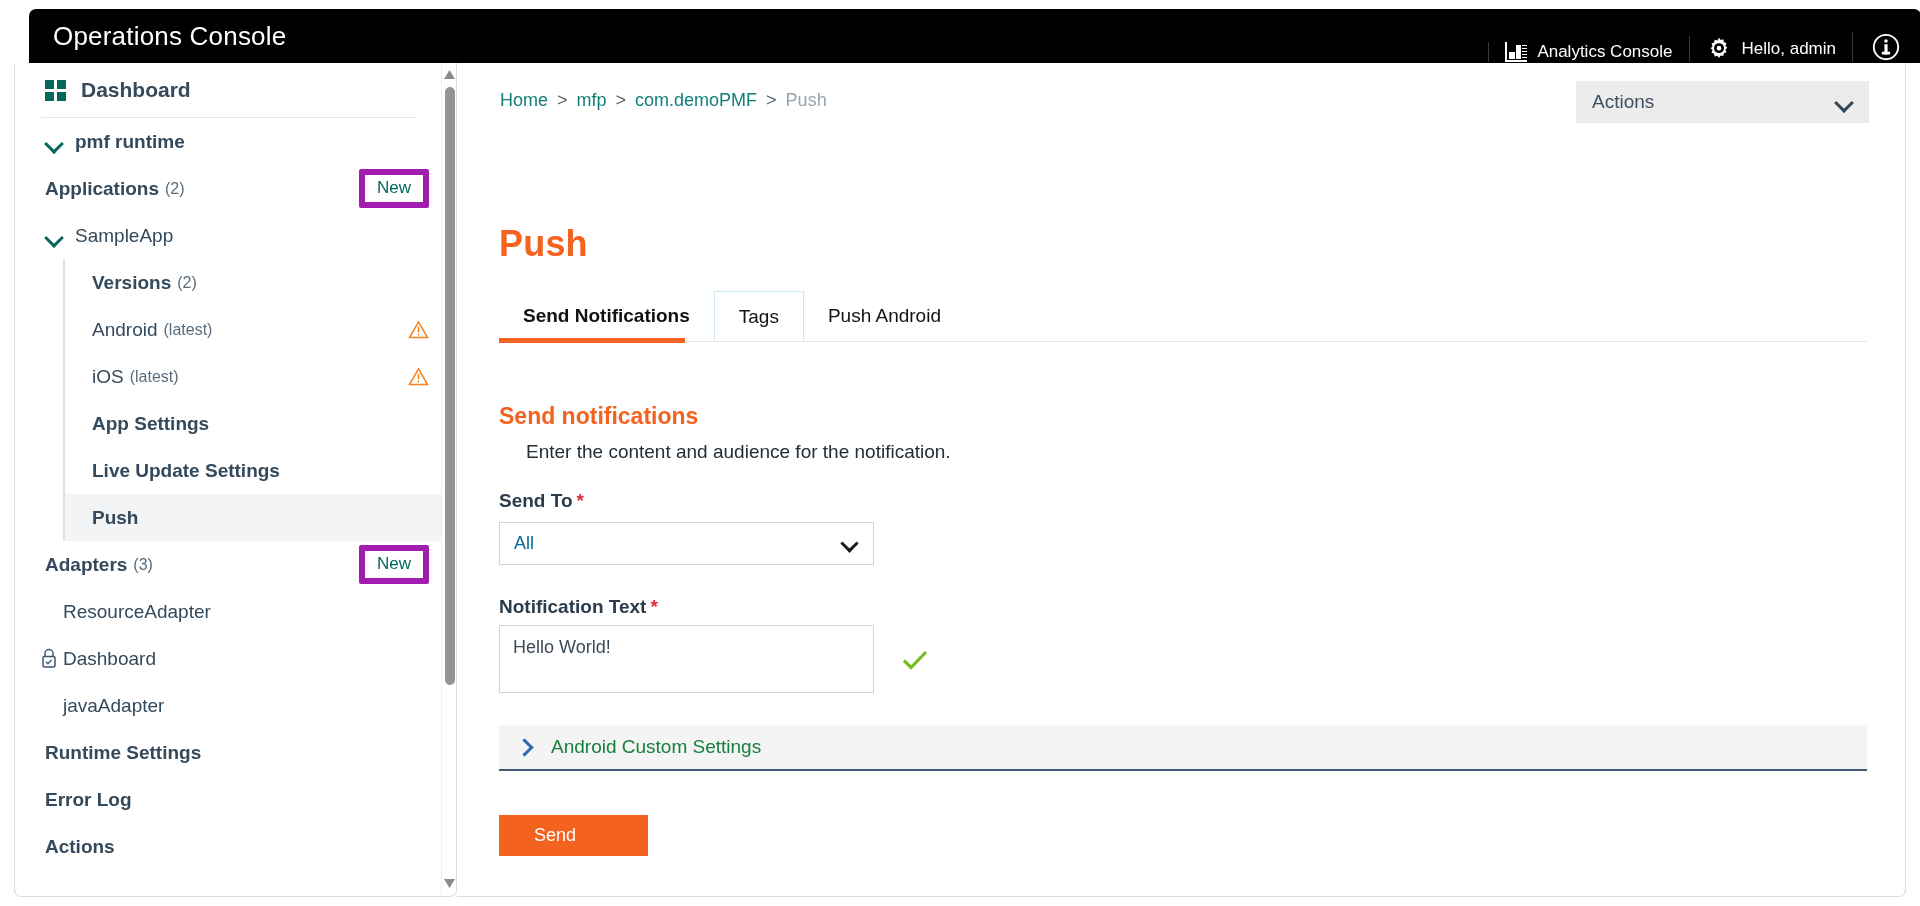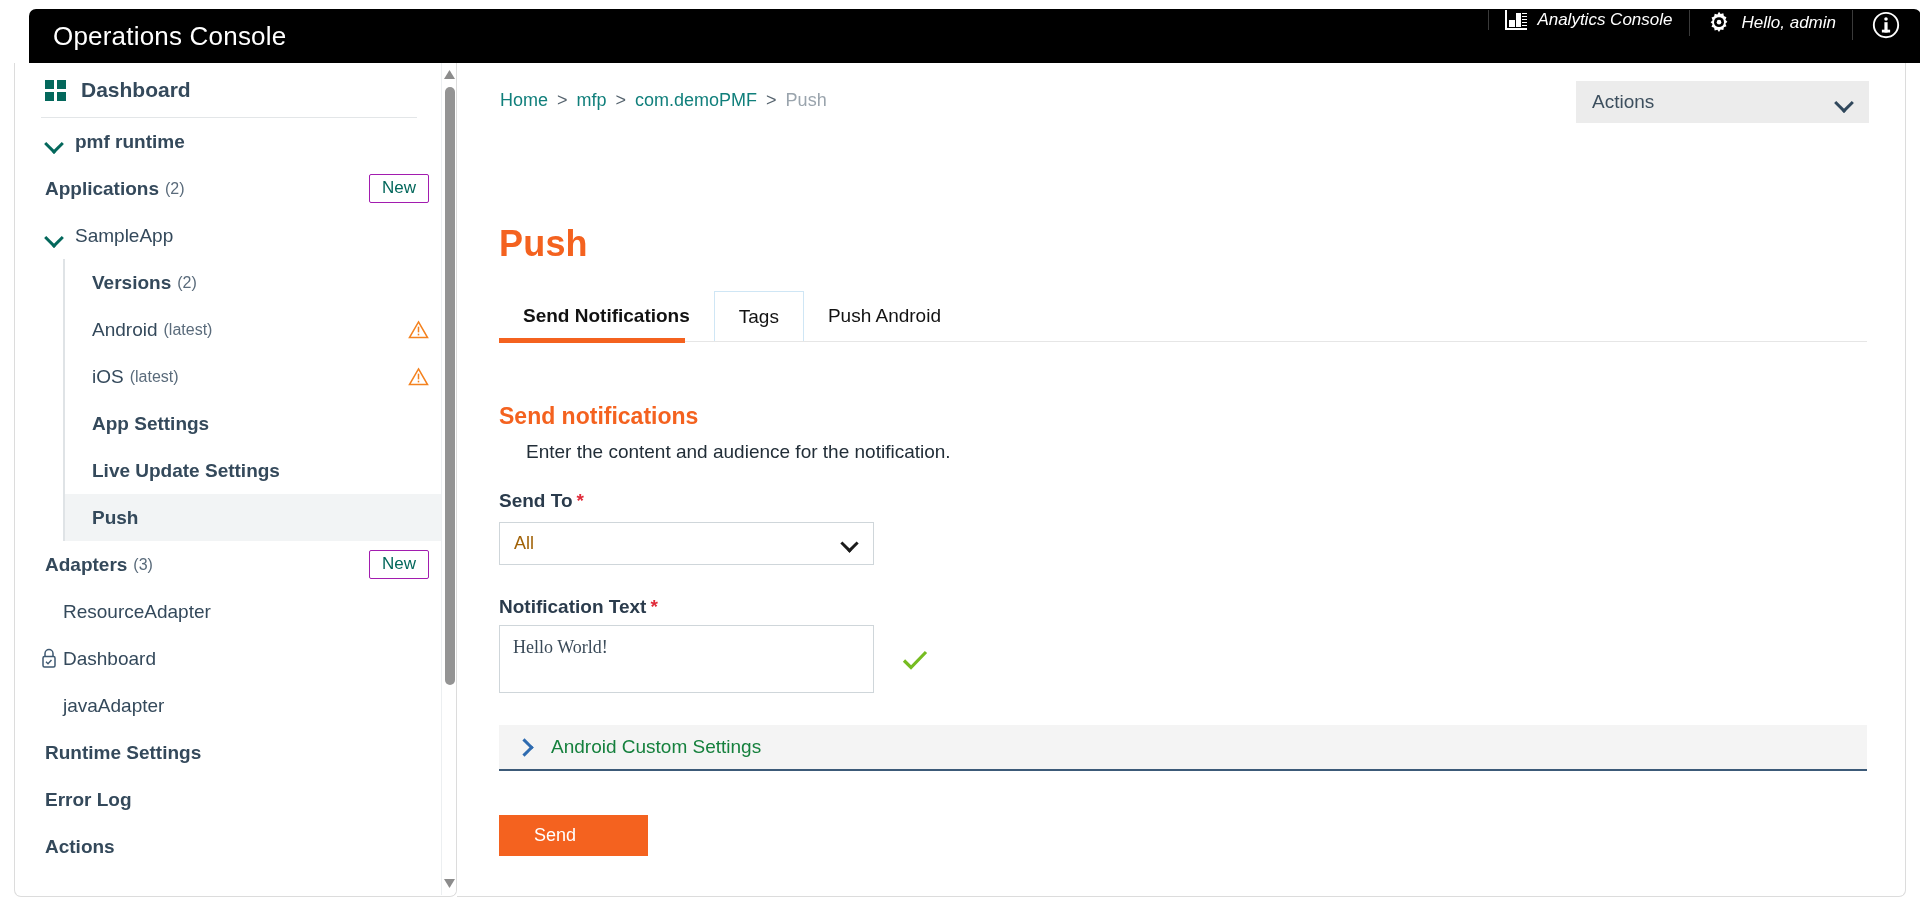--- a/index.html
+++ b/index.html
@@ -17,21 +17,21 @@
     width: 1892px; height: 54px;
     background: #000000;
     border-radius: 7px 7px 0 0;
     display: flex; align-items: center; margin-left: 15px;
   }
   .brand {
     color: #ffffff; font-size: 26px; font-weight: 400;
     padding-left: 24px; letter-spacing: .2px;
     white-space: nowrap;
   }
-  .header-right { margin-left: auto; display: flex; align-items: flex-start; height: 52px; font-style: italic; }
+  .header-right { margin-left: auto; display: flex; align-items: flex-end; height: 52px; }
   .hdr-item {
     display: flex; align-items: center; gap: 10px;
     padding: 0 16px; color: #ffffff; font-size: 17px;
     border-left: 1px solid #3a3a3a;
     white-space: nowrap;
   }
   .hdr-item.last { border-right: none; padding: 0 20px 0 18px; }
 
   
   .ico-analytics { width: 22px; height: 20px; position: relative; display: block; }
@@ -81,21 +81,21 @@
     content: ""; position: absolute; left: 2px; top: 4px;
     width: 11px; height: 11px;
     border-right: 3px solid #04685c; border-bottom: 3px solid #04685c;
     transform: rotate(45deg);
   }
   .sb-indent-1 { padding-left: 48px; }
   .sb-indent-2 { padding-left: 75px; }
   .sb-indent-2.nested { border-left: 2px solid #dfe3e6; margin-left: 48px; padding-left: 27px; }
   .sb-sub { font-size: 16px; color: #5a6b7b; font-weight: normal; margin-left: 6px; }
   .pill-new {
-    margin-left: auto; border: 1px solid #a21caf; color: #04685c;
+    margin-left: auto; border: 6px solid #a21caf; color: #04685c;
     background: #fff; font-size: 17px; font-weight: normal;
     padding: 3px 12px; border-radius: 2px; line-height: 1.2;
   }
   .warn { margin-left: auto; width: 21px; height: 19px; display: block; }
   .lock { width: 18px; height: 21px; display: block; position: absolute; left: 25px; }
   .sb-item.selected { background: #f2f4f5; }
 
   
   .sb-bar { position: absolute; right: 0; top: 0; width: 15px; height: 832px;
             background: #ffffff; border-left: 1px solid #eceff1; }
@@ -169,36 +169,36 @@
   }
   .req { color: #e02b3a; font-weight: bold; margin-left: 4px; }
   .lbl-sendto { top: 427px; }
   .lbl-notiftext { top: 533px; }
 
   .select-wrap {
     position: absolute; left: 42px; top: 459px;
     width: 375px; height: 43px;
     border: 1px solid #cfd6da; background: #ffffff;
     display: flex; align-items: center; padding: 0 14px;
-    font-size: 18px; color: #a16207; cursor: pointer;
+    font-size: 18px; color: #0369a1; cursor: pointer;
   }
   .select-wrap .cdown { margin-left: auto; width: 17px; height: 17px; position: relative; }
   .select-wrap .cdown::before {
     content: ""; position: absolute; left: 1px; top: 2px;
     width: 10px; height: 10px;
     border-right: 3px solid #1c1c1c; border-bottom: 3px solid #1c1c1c;
     transform: rotate(45deg);
   }
 
   .notif-area {
     position: absolute; left: 42px; top: 562px;
     width: 375px; height: 68px;
     border: 1px solid #cfd6da; background: #ffffff;
     padding: 11px 13px; font-size: 18px; color: #3a4a58;
-    resize: none; font-family: Liberation Serif, serif;
+    resize: none; font-family: Liberation Sans, sans-serif;
   }
   .check-ok { position: absolute; left: 445px; top: 586px; width: 26px; height: 22px; }
 
   .accordion {
     position: absolute; left: 42px; top: 662px;
     width: 1368px; height: 46px;
     background: #f4f4f4; border-bottom: 2px solid #3c5a78;
     display: flex; align-items: center; cursor: pointer;
   }
   .accordion .cright { width: 16px; height: 16px; margin-left: 18px; position: relative; }

